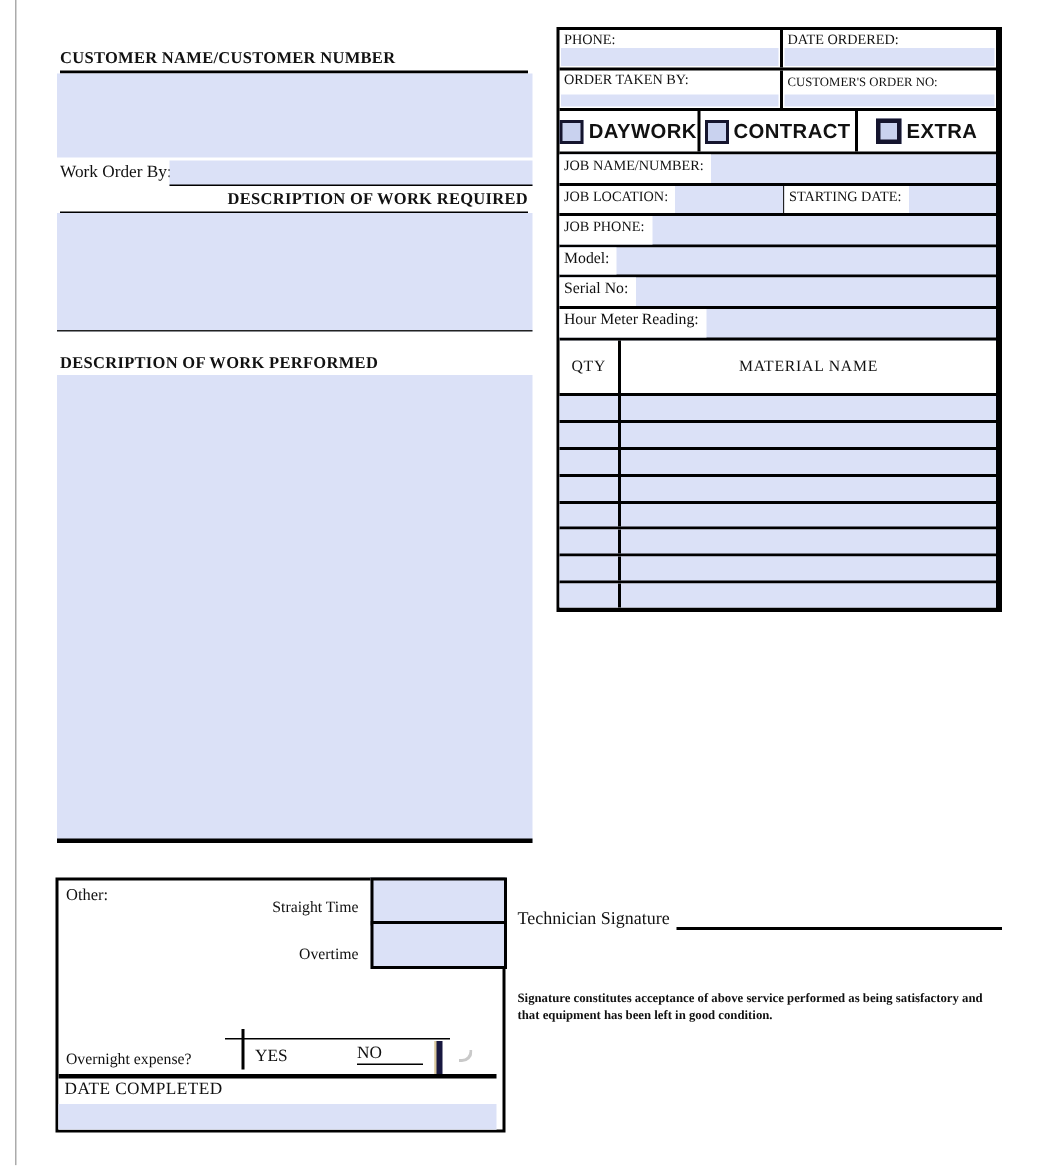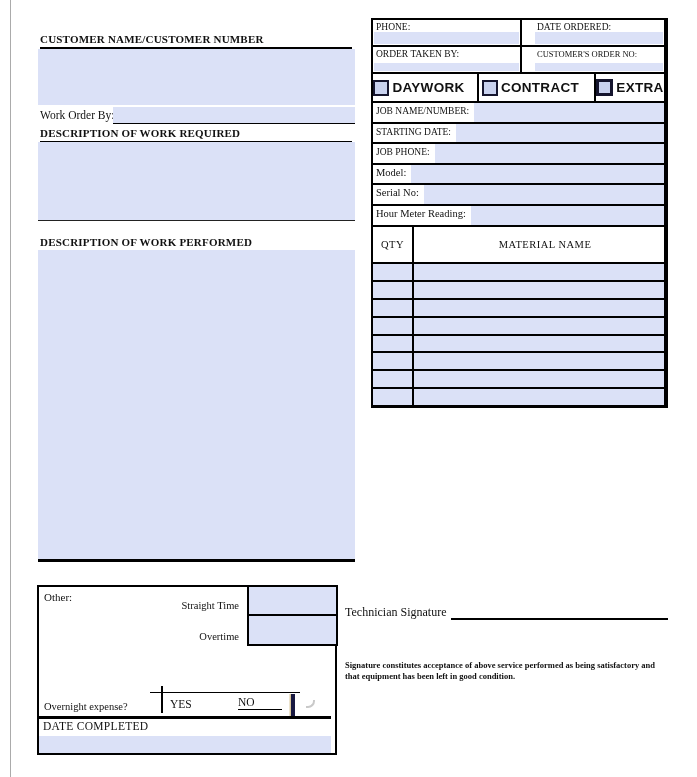--- a/index.html
+++ b/index.html
@@ -2,25 +2,25 @@
 <html><head>
 <meta charset="utf-8">
 <style>
   html,body{margin:0;padding:0;background:#fff;}
   #page{position:relative;width:697px;height:777px;background:#ffffff;overflow:hidden;
         font-family:"Liberation Serif","DejaVu Serif",serif;color:#111;}
   .abs{position:absolute;box-sizing:border-box;}
   .blue{background:#dbe1f7;}
   
   .lhead{font-weight:bold;font-size:11px;letter-spacing:.2px;border-bottom:2px solid #000;padding-bottom:2px;}
-  .hd25{border-bottom-width:2.5px;}
+  .hd25{border-bottom-width:2.5px;text-align:right;}
   
   #ordtable{left:371px;top:18px;width:297px;height:390px;border:2px solid #000;
             border-right-width:4px;border-bottom-width:3px;display:flex;flex-direction:column;}
-  .trow{border-bottom:2px solid #000;display:flex;position:relative;box-sizing:border-box;flex:0 0 auto;gap:12px;}
+  .trow{border-bottom:2px solid #000;display:flex;position:relative;box-sizing:border-box;flex:0 0 auto;}
   .cell{position:relative;box-sizing:border-box;}
   .lbl{font-size:9.5px;padding:2px 3px 0 3px;white-space:nowrap;}
   .lbl.sm{font-size:8.5px;}
   .strip{position:absolute;left:1px;right:1px;bottom:1px;height:12px;background:#dbe1f7;}
   .inline-row{background:#dbe1f7;align-items:stretch;}
   .wlab{background:#fff;font-size:9.5px;padding:3px 5px 0 3px;white-space:nowrap;height:100%;box-sizing:border-box;}
   .wlab.md{font-size:10.5px;padding-top:2px;}
   .ckcell{display:flex;align-items:center;justify-content:center;gap:3px;}
   .cbx{width:12px;height:12px;background:#c9d2ef;border:2px solid #15152e;display:inline-block;}
   .cbx.thick{border-width:3px;width:11px;height:11px;}
@@ -95,20 +95,23 @@
         <span class="cbx thick"></span>
         <span class="cklabel">EXTRA</span>
       </div>
     </div>
 
     <div class="trow inline-row" style="height:21px;">
       <span class="wlab">JOB NAME/NUMBER:</span>
     </div>
 
     <div class="trow" style="height:20px;">
+      <div class="cell inline-row" style="width:150px;border-right:1.5px solid #222;display:flex;">
+        <span class="wlab">JOB LOCATION:</span>
+      </div>
       <div class="cell inline-row" style="flex:1;display:flex;">
         <span class="wlab">STARTING DATE:</span>
       </div>
     </div>
 
     <div class="trow inline-row" style="height:21px;">
       <span class="wlab">JOB PHONE:</span>
     </div>
 
     <div class="trow inline-row" style="height:20px;">

